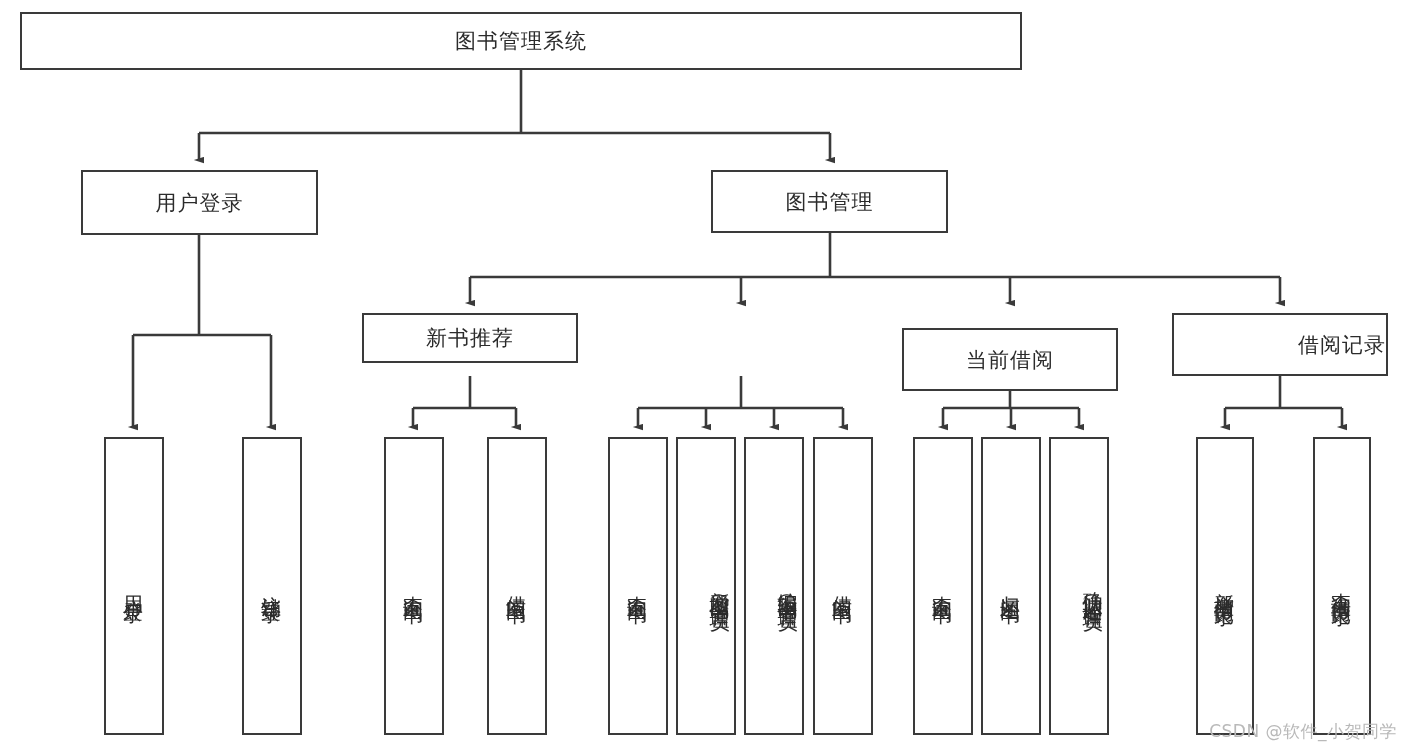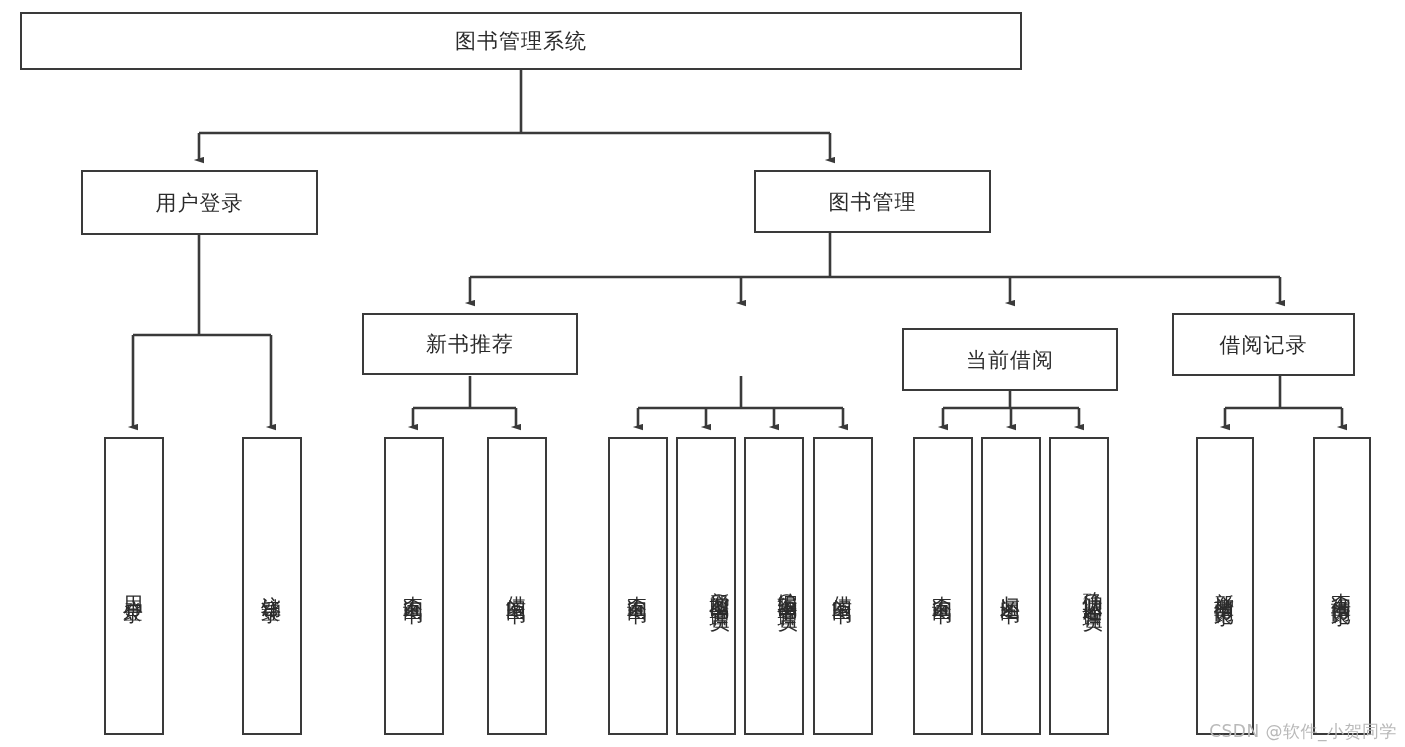--- a/index.html
+++ b/index.html
@@ -127,31 +127,31 @@
     </g>
   </svg>
 
   <div class="node horiz" style="left:20px; top:12px; width:1002px; height:58px;">
     <span class="node-label">图书管理系统</span>
   </div>
 
   <div class="node horiz" style="left:81px; top:170px; width:237px; height:65px;">
     <span class="node-label">用户登录</span>
   </div>
-  <div class="node horiz" style="left:711px; top:170px; width:237px; height:63px;margin-left:43px;">
+  <div class="node horiz" style="left:711px; top:170px; width:237px; height:63px;">
     <span class="node-label">图书管理</span>
   </div>
 
-  <div class="node horiz" style="left:362px; top:313px; width:216px; height:62px;">
+  <div class="node horiz" style="left:362px; top:313px; width:216px; height:50px;">
     <span class="node-label">新书推荐</span>
   </div>
   <div class="node horiz" style="left:902px; top:328px; width:216px; height:63px;">
     <span class="node-label">当前借阅</span>
   </div>
-  <div class="node horiz" style="left:1172px; top:313px; width:183px; height:63px;">
+  <div class="node horiz" style="left:1172px; top:313px; width:216px; height:63px;justify-content:flex-end;">
     <span class="node-label">借阅记录</span>
   </div>
 
   <div class="node vert mid" style="left:104px; top:437px; width:60px; height:298px;">
     <span class="node-label">用户登录</span>
   </div>
   <div class="node vert mid" style="left:242px; top:437px; width:60px; height:298px;">
     <span class="node-label">注销登录</span>
   </div>
 

